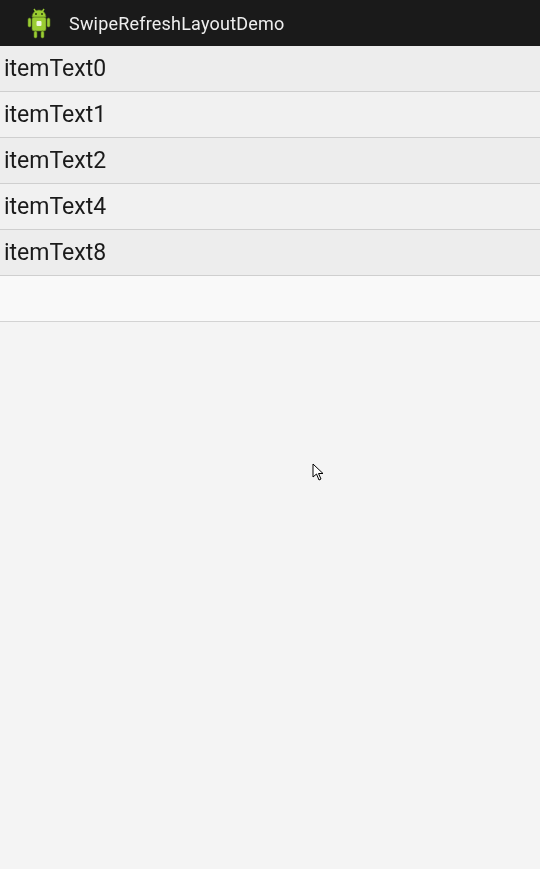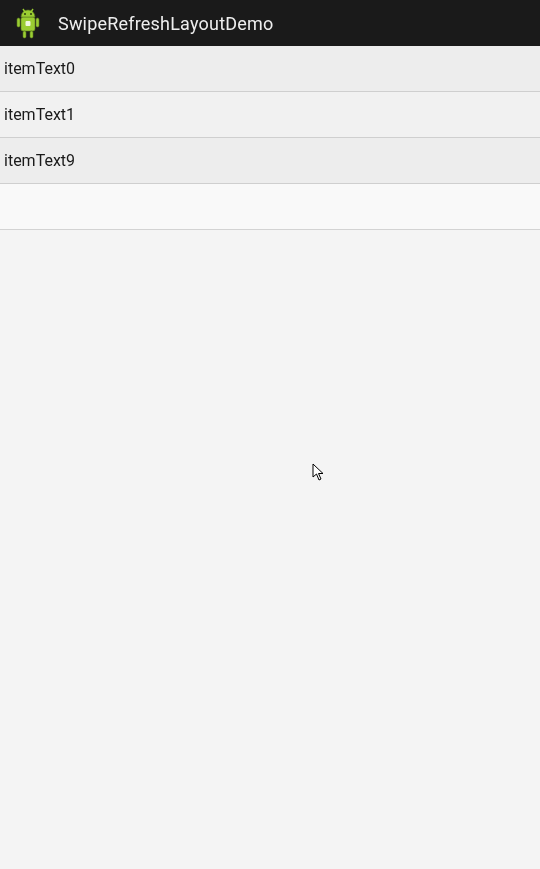--- a/index.html
+++ b/index.html
@@ -14,21 +14,21 @@
       background: #f4f4f4;
       overflow: hidden;
       position: relative;
     }
     .action-bar {
       height: 46px;
       background: #1a1a1a;
       color: #ffffff;
       display: flex;
       align-items: center;
-      padding-left: 12px;
+      padding-left: 23px;
     }
     .action-bar .app-icon {
       width: 32px;
       height: 36px;
       margin-right: 14px;
       position: relative;
       display: flex;
       align-items: center;
       justify-content: center;
     }
@@ -39,21 +39,21 @@
       letter-spacing: 0.2px;
     }
     .list-container {
       width: 100%;
     }
     .list-item {
       height: 46px;
       display: flex;
       align-items: center;
       padding-left: 4px;
-      font-size: 16px;
+      font-size: 23px;
       color: #1a1a1a;
       background: #efefef;
       border-bottom: 1px solid #cfcfcf;
     }
     .list-item:nth-child(odd){
       background: #ededed;
     }
     .list-item:nth-child(even){
       background: #f1f1f1;
     }
@@ -96,21 +96,27 @@
 </div>
 
 <div class="list-container">
   <div class="list-item">
       <span>itemText0</span>
     </div>
   <div class="list-item">
       <span>itemText1</span>
     </div>
   <div class="list-item">
-      <span>itemText9</span>
+      <span>itemText2</span>
+    </div>
+  <div class="list-item">
+      <span>itemText4</span>
+    </div>
+  <div class="list-item">
+      <span>itemText8</span>
     </div>
 </div>
 
 <div class="below-list"></div>
 
 <svg class="cursor" width="14" height="18" viewBox="0 0 14 18">
   <path d="M1 1 L1 14 L4.5 11 L7 17 L9 16 L6.5 10.5 L11 10.5 Z" fill="#ffffff" stroke="#000000" stroke-width="1"></path>
 </svg>
 
 </body></html>

